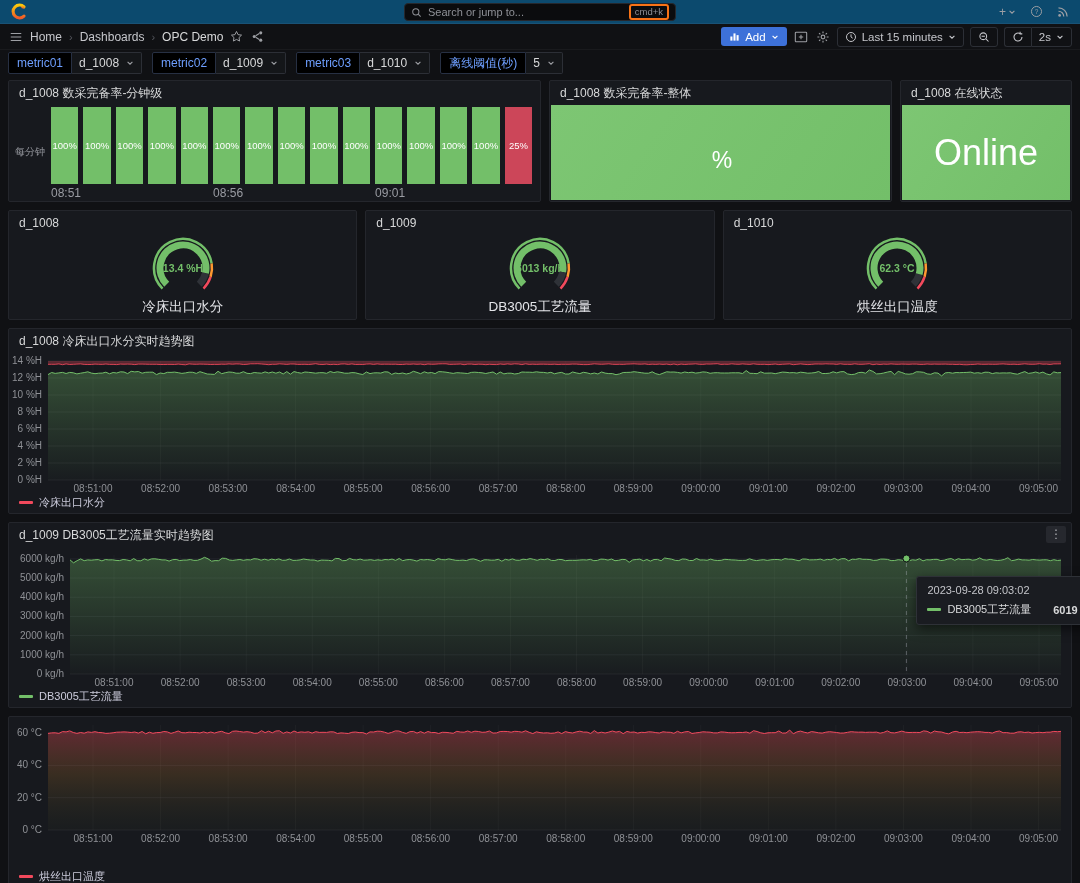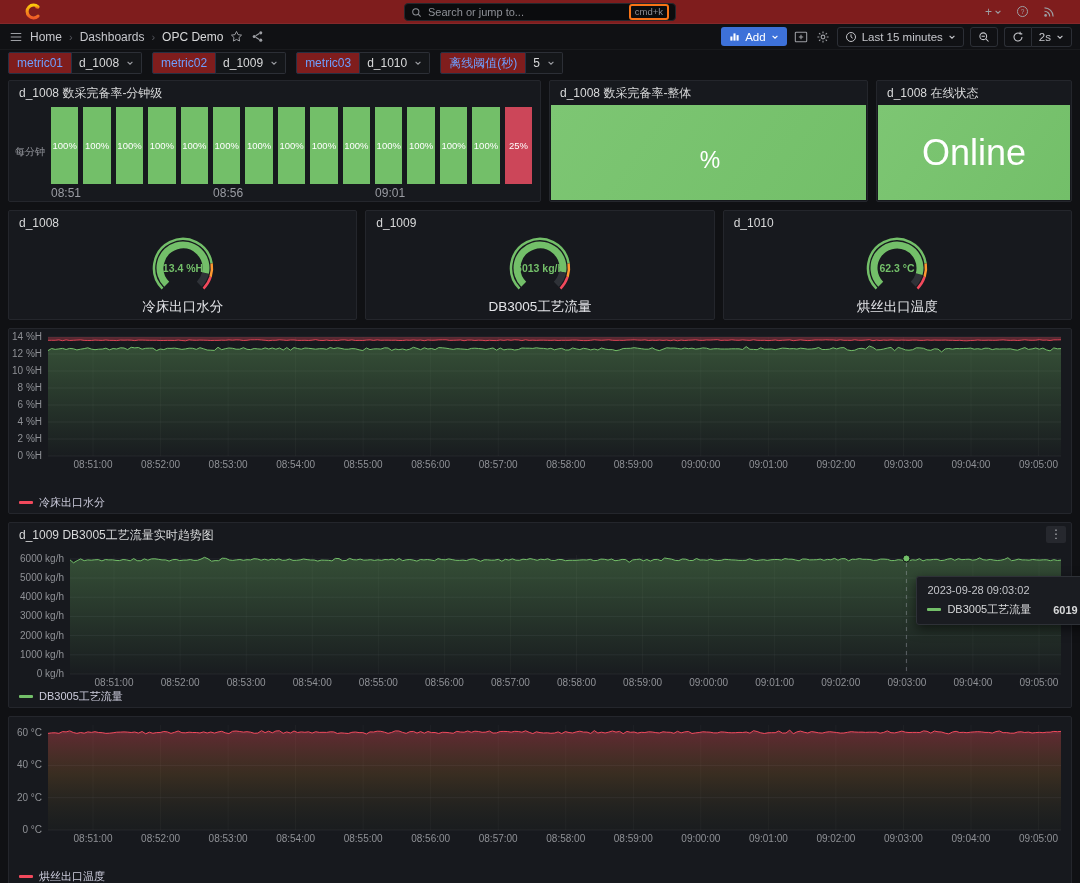--- a/index.html
+++ b/index.html
@@ -1,22 +1,22 @@
 <!DOCTYPE html>
 <html><head>
 <meta charset="utf-8">
 <style>
   *{box-sizing:border-box;margin:0;padding:0}
   html,body{width:1080px;height:883px;overflow:hidden}
   body{background:#101114;color:#ccccdc;font-family:"Liberation Sans",sans-serif;font-size:12px}
   button{font-family:inherit}
 
   
-  .topbar{height:24px;display:flex;align-items:center;padding:0 24px;position:relative;
-          border-bottom:1px solid rgba(204,204,220,.07);background:#7f1d1d}
+  .topbar{height:24px;display:flex;align-items:center;padding:0 10px;position:relative;
+          border-bottom:1px solid rgba(204,204,220,.07);background:#0c4a6e}
   .logo{display:flex;align-items:center;cursor:pointer}
   .searchbox{position:absolute;left:50%;transform:translateX(-50%);top:3px;width:272px;height:18px;
              background:#0b0c0e;border:1px solid #26282d;border-radius:4px;display:flex;align-items:center;
              gap:6px;padding:0 6px;color:#8e9096;cursor:pointer;font-size:11px}
   .kbd{margin-left:auto;border:2px solid #f97316;border-radius:3px;padding:0 4px;font-size:9.5px;line-height:12px;color:#8e9096}
   .tb-right{margin-left:auto;display:flex;gap:12px;align-items:center;color:#9d9fa4}
   .iconbtn{background:none;border:none;color:#9d9fa4;cursor:pointer;padding:1px;display:flex;align-items:center;gap:2px;font-size:12px}
 
   
   .navrow{height:26px;display:flex;align-items:center;padding:0 8px;gap:6px;border-bottom:1px solid rgba(204,204,220,.05)}
@@ -28,34 +28,34 @@
            gap:5px;padding:0 8px;font-size:11.5px;cursor:pointer}
   .toolbtn{background:transparent;border:1px solid #2c2f36;border-radius:3px;height:20px;display:flex;align-items:center;
            gap:5px;padding:0 7px;color:#c6c7cc;font-size:11.5px;cursor:pointer}
   .refresh-group{display:flex}
   .refresh-group .toolbtn:first-child{border-radius:3px 0 0 3px;border-right:none}
   .refresh-group .toolbtn:last-child{border-radius:0 3px 3px 0}
 
   
   .varrow{height:30px;display:flex;align-items:center;gap:10px;padding:0 8px 4px 8px}
   .var-group{display:flex;height:22px}
-  .var-label{background:#7f1d1d;border:1px solid #273043;color:#6e9fff;display:flex;align-items:center;
+  .var-label{background:#000000;border:1px solid #273043;color:#6e9fff;display:flex;align-items:center;
              padding:0 8px;border-radius:2px 0 0 2px;font-size:12px}
   .var-value{background:#141619;border:1px solid #2c2f36;border-left:none;color:#d8d9da;display:flex;align-items:center;
              gap:7px;padding:0 7px;border-radius:0 2px 2px 0;font-size:12px;cursor:pointer}
 
   
   .dash{position:absolute;top:80px;left:8px;right:8px;display:flex;flex-direction:column;gap:8px}
   .row{display:flex;gap:8px}
   .row1{height:122px}.row2{height:110px}.row3{height:186px}.row4{height:186px}.row5{height:172px}
   .panel{background:#17191e;border:1px solid #24262c;border-radius:2px;display:flex;flex-direction:column;min-width:0;position:relative}
   .panel-title{height:24px;flex:0 0 24px;display:flex;align-items:center;padding:0 10px;font-size:12px;color:#d8d9da}
   .kebab{position:absolute;right:5px;top:3px;background:#26282e;border-radius:2px;padding:0 4px;color:#aeb0b5;
          cursor:pointer;font-size:12px;line-height:17px}
-  .p-bar{width:533px}.p-stat{flex:1}.p-online{width:196px}
+  .p-bar{width:533px}.p-stat{flex:1}.p-online{width:172px}
   .row2 .panel{flex:1}
 
   
   .bar-body{flex:1;display:flex;padding:2px 8px 4px 6px;min-height:0}
   .bar-ylabel{width:36px;display:flex;align-items:center;font-size:10px;color:#9a9ca3}
   .bar-main{flex:1;display:flex;flex-direction:column;min-width:0}
   .bar-cols{flex:1;display:flex;gap:5px;min-height:0}
   .bar-col{flex:1;display:flex;flex-direction:column;min-width:0}
   .bar{flex:1;display:flex;align-items:center;justify-content:center;color:#fff;font-size:9.5px}
   .bar-xlab{height:13px;font-size:12px;color:#9a9ca3;padding-top:2px;text-align:right;white-space:nowrap}
@@ -427,20 +427,23 @@
             <path d="M58.74 49.26 A23 23 0 1 1 97.18 39.07" stroke="#73BF69" stroke-width="7" fill="none"></path>
             <text x="75" y="37" text-anchor="middle" style="fill: rgb(115, 191, 105); font-size: 10.5px; font-weight: 600;">62.3 °C</text>
           </svg>
         </div>
       <div class="gauge-label">烘丝出口温度</div>
     </div>
   </section>
 
   <section class="row row3">
     <div class="panel" style="flex:1">
+      <div class="panel-title">
+          <span>d_1008 冷床出口水分实时趋势图</span>
+        </div>
       <div class="ts-body" id="ts1"><svg width="1062" height="142">
             <line x1="39" y1="127" x2="1052" y2="127" stroke="rgba(204,204,220,0.07)"></line>
             <text x="33" y="130" text-anchor="end" class="tick">0 %H</text>
             <line x1="39" y1="110.00000000000001" x2="1052" y2="110.00000000000001" stroke="rgba(204,204,220,0.07)"></line>
             <text x="33" y="113.00000000000001" text-anchor="end" class="tick">2 %H</text>
             <line x1="39" y1="93" x2="1052" y2="93" stroke="rgba(204,204,220,0.07)"></line>
             <text x="33" y="96" text-anchor="end" class="tick">4 %H</text>
             <line x1="39" y1="76" x2="1052" y2="76" stroke="rgba(204,204,220,0.07)"></line>
             <text x="33" y="79" text-anchor="end" class="tick">6 %H</text>
             <line x1="39" y1="59.00000000000001" x2="1052" y2="59.00000000000001" stroke="rgba(204,204,220,0.07)"></line>

